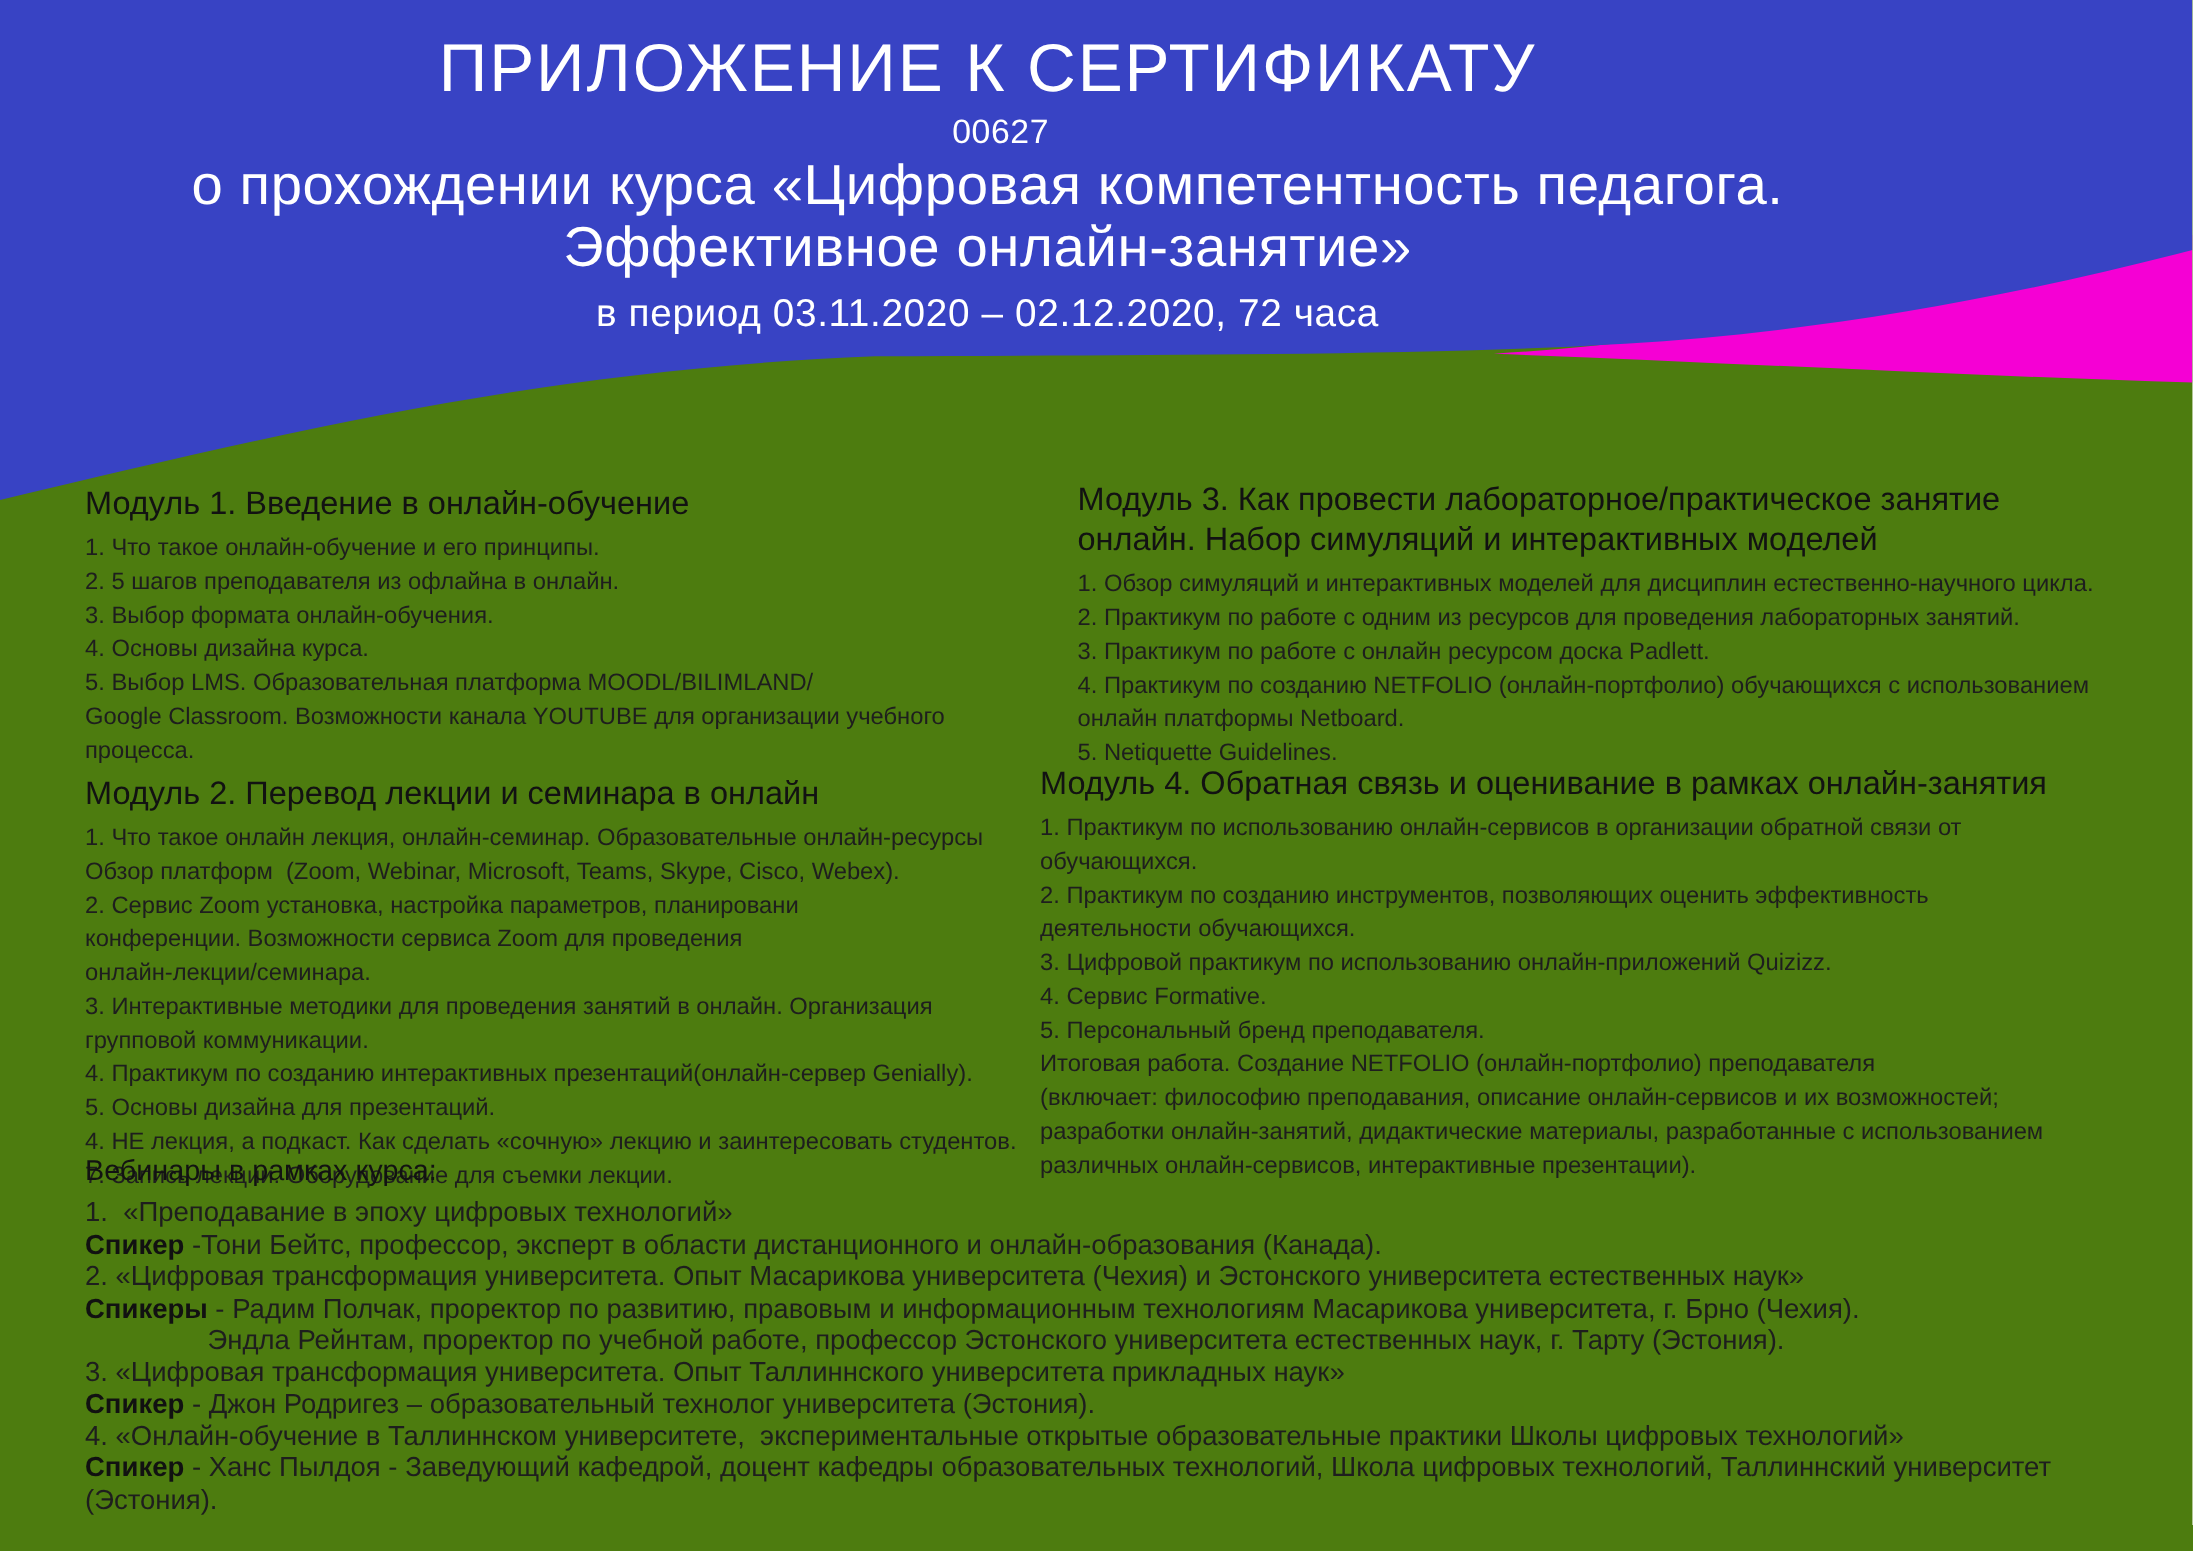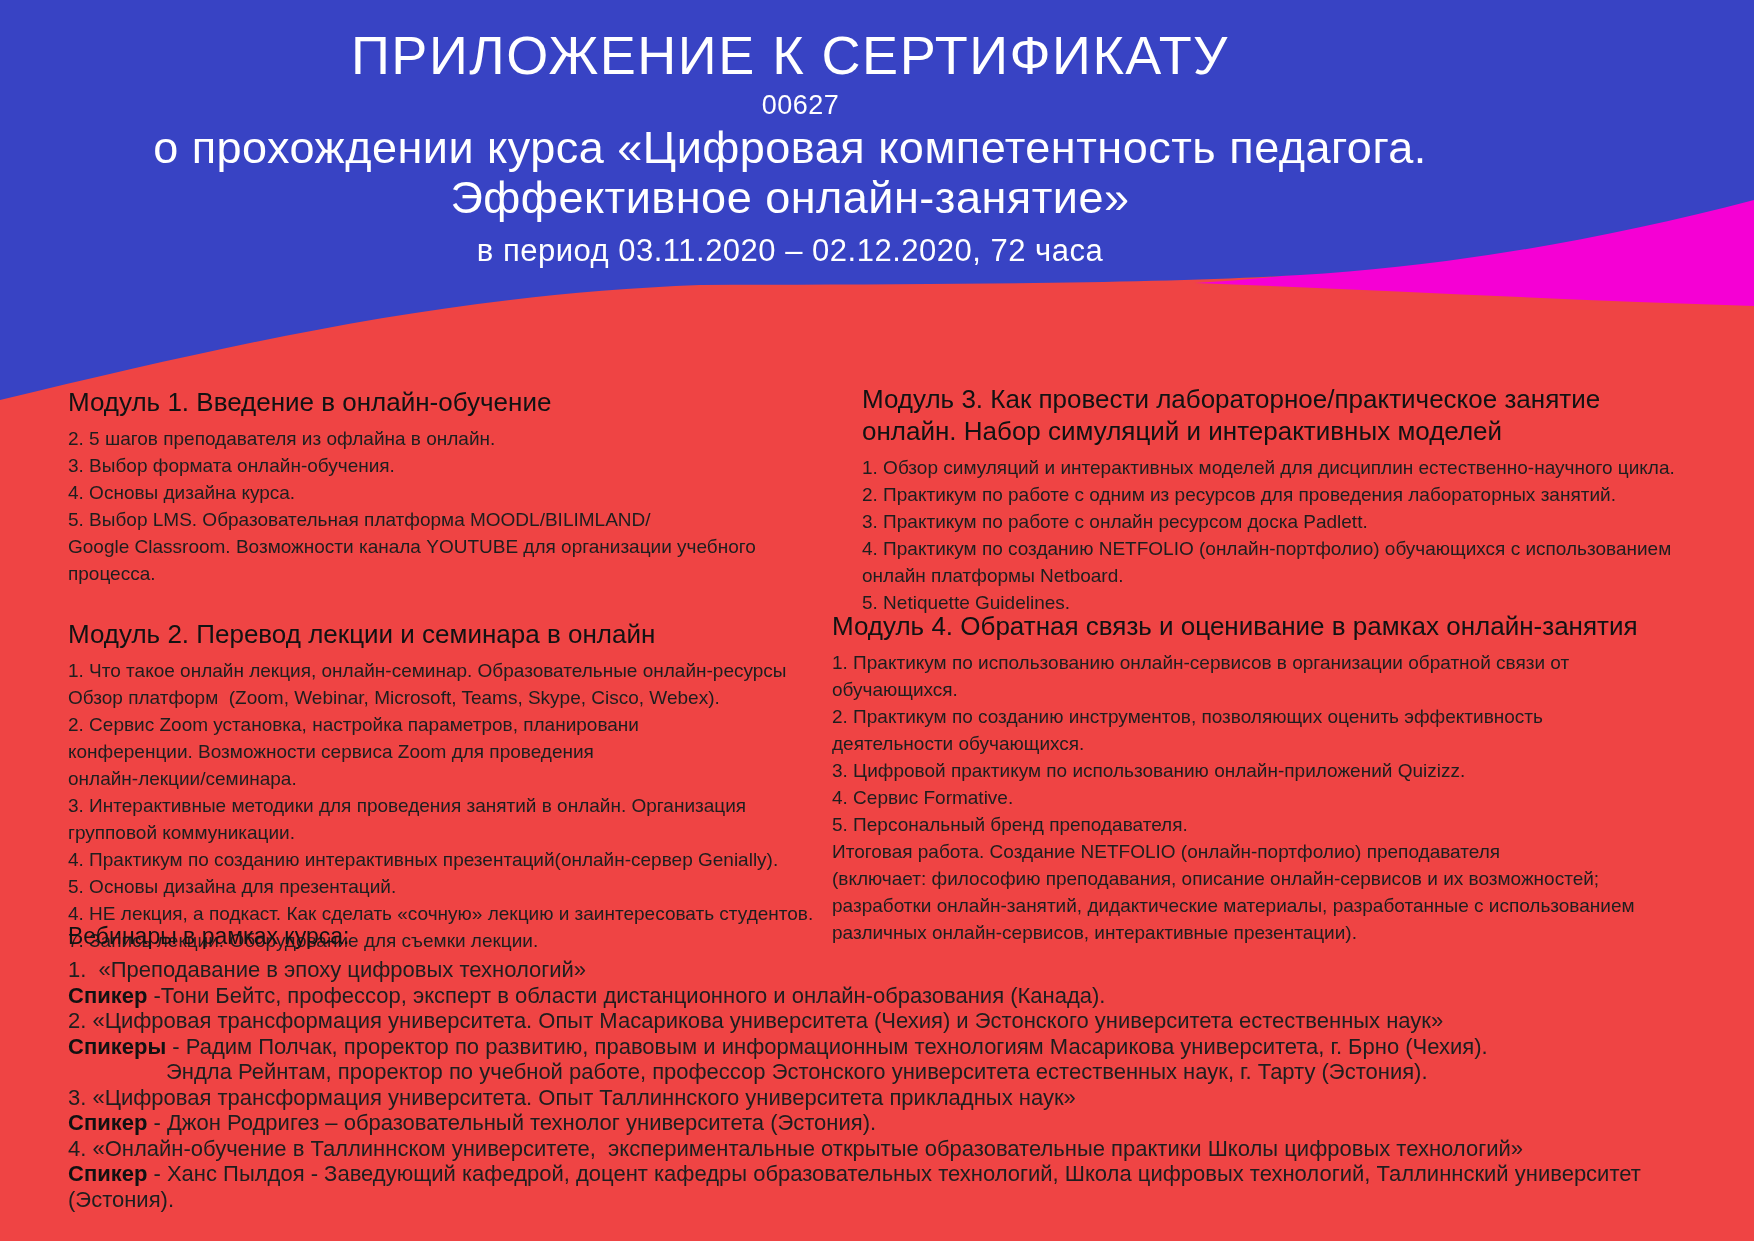--- a/index.html
+++ b/index.html
@@ -1,17 +1,17 @@
 <!DOCTYPE html>
 <html><head>
 <meta charset="utf-8">
 <style>
   html,body{margin:0;padding:0;background:#ffffff;}
   .page{
-    position:relative;width:1754px;height:1241px;background:#ef4444;overflow:hidden;
+    position:relative;width:1754px;height:1241px;background:#4d7c0f;overflow:hidden;
     font-family:"Liberation Sans",sans-serif;color:#1f1f1f;
   }
   .header-bg{position:absolute;top:0;left:0;display:block;}
   .header-text{position:absolute;top:0;left:0;width:1580px;text-align:center;color:#ffffff;}
   .h-title{margin-top:24px;font-size:54px;font-weight:500;letter-spacing:1.5px;line-height:62px;}
   .h-number{margin-top:4px;font-size:27px;line-height:31px;letter-spacing:0.5px;padding-left:21px;}
   .h-course{margin-top:2px;font-size:45px;line-height:50px;letter-spacing:0.5px;font-weight:400;}
   .h-period{margin-top:10px;font-size:31px;line-height:36px;letter-spacing:0.5px;}
 
   .module{position:absolute;}
@@ -43,20 +43,21 @@
     <div class="h-number">00627</div>
     <div class="h-course">
       <div>о прохождении курса «Цифровая компетентность педагога.</div>
       <div>Эффективное онлайн-занятие»</div>
     </div>
     <div class="h-period">в период 03.11.2020 – 02.12.2020, 72 часа</div>
   </div>
 
   <section class="module module-1">
       <div class="m-title">Модуль 1. Введение в онлайн-обучение</div>
+      <div class="m-line">1. Что такое онлайн-обучение и его принципы.</div>
       <div class="m-line">2. 5 шагов преподавателя из офлайна в онлайн.</div>
       <div class="m-line">3. Выбор формата онлайн-обучения.</div>
       <div class="m-line">4. Основы дизайна курса.</div>
       <div class="m-line">5. Выбор LMS. Образовательная платформа MOODL/BILIMLAND/</div>
       <div class="m-line">Google Classroom. Возможности канала YOUTUBE для организации учебного</div>
       <div class="m-line">процесса.</div>
     </section>
   <section class="module module-2">
       <div class="m-title">Модуль 2. Перевод лекции и семинара в онлайн</div>
       <div class="m-line">1. Что такое онлайн лекция, онлайн-семинар. Образовательные онлайн-ресурсы</div>

